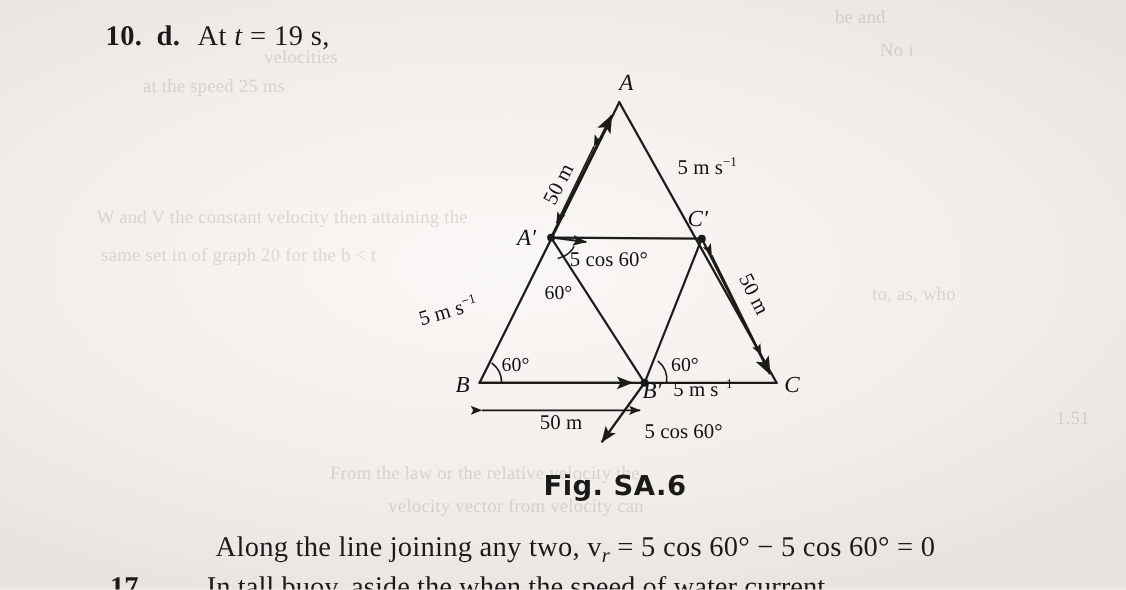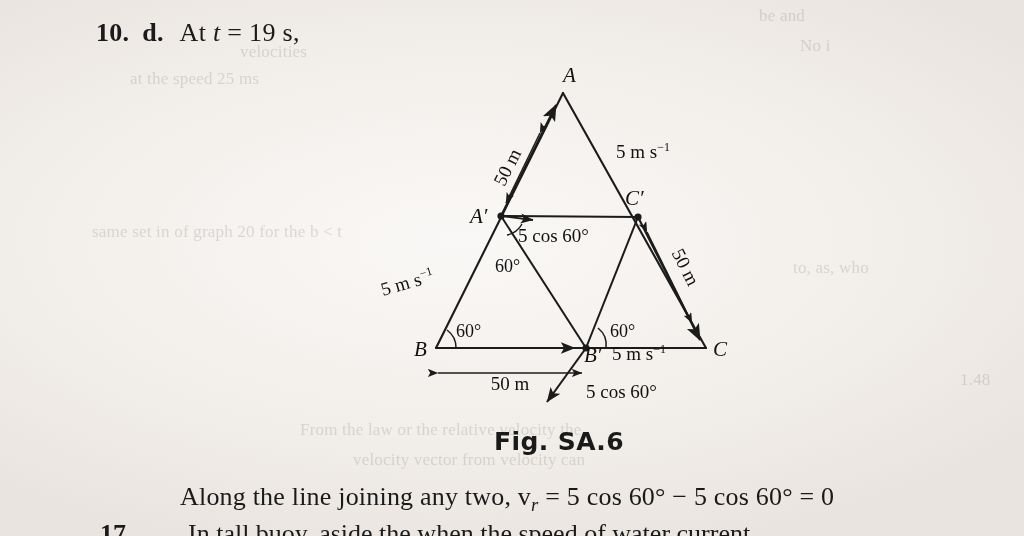--- a/index.html
+++ b/index.html
@@ -66,21 +66,21 @@
     left: 494px;
     top: 427px;
     font-family: "DejaVu Sans", sans-serif;
     font-weight: bold;
     font-size: 25px;
     letter-spacing: 0.4px;
   }
   
   .closing {
     position: absolute;
-    left: 180px;
+    left: 196px;
     top: 482px;
     font-size: 26px;
     white-space: nowrap;
     letter-spacing: 0.2px;
   }
   .next-num {
     position: absolute;
     left: 100px;
     top: 519px;
     font-size: 26px;
@@ -98,25 +98,26 @@
 <body>
 
 <div class="page-bg"></div>
 
 <div class="content">
 
   <div class="ghost" style="left:759px; top:6px;">be and</div>
   <div class="ghost" style="left:800px; top:36px;">No i</div>
   <div class="ghost" style="left:240px; top:42px;">velocities</div>
   <div class="ghost" style="left:130px; top:69px;">at the speed 25 ms</div>
+  <div class="ghost" style="left:88px; top:188px;">W and V the constant velocity then attaining the</div>
   <div class="ghost" style="left:92px; top:222px;">same set in of graph 20 for the  b &lt; t</div>
   <div class="ghost" style="left:793px; top:258px;">to, as, who</div>
   <div class="ghost" style="left:300px; top:420px;">From the law or the  relative velocity  the</div>
   <div class="ghost" style="left:330px; top:450px;margin-left:23px;">velocity vector  from  velocity  can</div>
-  <div class="ghost" style="left:960px; top:370px;">1.48</div>
+  <div class="ghost" style="left:960px; top:370px;">1.51</div>
 
   <div class="prob-line">
     <span class="prob-num">10.</span>
     <span class="prob-num" style="margin-left:6px;">d.</span>
     <span style="margin-left:9px;">At </span><span class="ital">t</span><span> = 19 s,</span>
   </div>
 
   <div class="figure">
     <svg width="380" height="360" viewBox="0 0 380 360" xmlns="http://www.w3.org/2000/svg">
       <defs>

